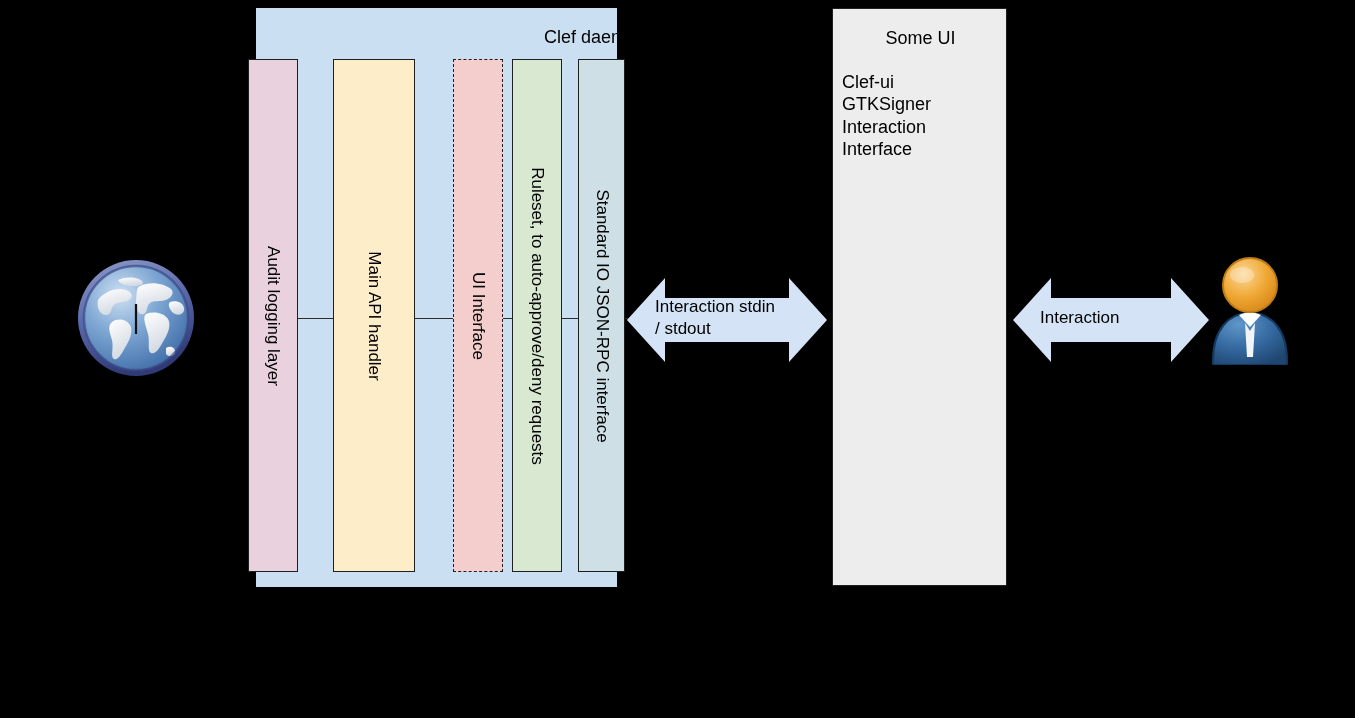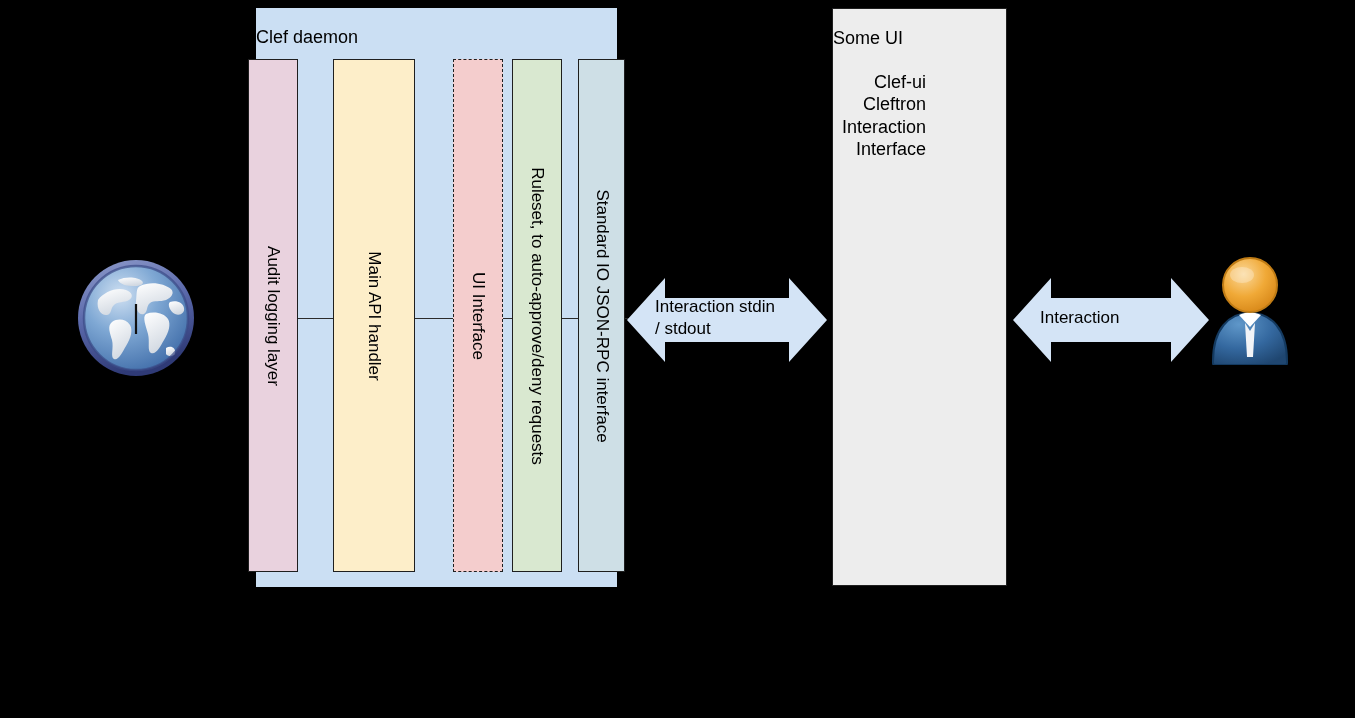--- a/index.html
+++ b/index.html
@@ -23,21 +23,21 @@
     top: 8px;
     width: 361px;
     height: 579px;
     background: #cbdff3;
   }
   #clef-panel-title {
     position: absolute;
     left: 0;
     top: 18px;
     width: 390px;
-    text-align: left;
+    text-align: right;
     font-size: 18px;
     line-height: 22px;
     color: #000;
   }
 
   
   .connector {
     position: absolute;
     height: 0;
     border-top: 1px solid #2b2b2b;
@@ -78,32 +78,32 @@
     height: 578px;
     background: #ededed;
     box-sizing: border-box;
     border: 1px solid #1f1f1f;
   }
   #someui-title {
     position: absolute;
     left: 0;
     top: 18px;
     width: 175px;
-    text-align: left;
+    text-align: center;
     font-size: 18px;
     line-height: 22px;
   }
   #someui-list {
     position: absolute;
     left: 9px;
     top: 62px;
     font-size: 18px;
     line-height: 22.3px;
   }
-  #someui-list .ui-item { display: block; white-space: nowrap; text-align: right; }
+  #someui-list .ui-item { display: block; white-space: nowrap; }
 
   
   .dbl-arrow {
     position: absolute;
   }
   .dbl-arrow svg { display: block; }
   .arrow-label {
     position: absolute;
     font-size: 17px;
     line-height: 22px;
@@ -209,21 +209,21 @@
     <polygon points="0,48 38,6 38,26 162,26 162,6 200,48 162,90 162,70 38,70 38,90" fill="#d4e4f6"></polygon>
   </svg>
 </div>
 <div class="arrow-label" id="arrow-stdio-label">Interaction stdin
 / stdout</div>
 
 <div id="someui-panel">
   <div id="someui-title">Some UI</div>
   <div id="someui-list">
     <span class="ui-item">Clef-ui</span>
-    <span class="ui-item">Cleftron</span>
+    <span class="ui-item">GTKSigner</span>
     <span class="ui-item">Interaction</span>
     <span class="ui-item">Interface</span>
   </div>
 </div>
 
 <div class="dbl-arrow" id="arrow-user">
   <svg viewBox="0 0 196 96" width="196" height="96" aria-hidden="true">
     <polygon points="0,48 38,6 38,26 158,26 158,6 196,48 158,90 158,70 38,70 38,90" fill="#d4e4f6"></polygon>
   </svg>
 </div>

